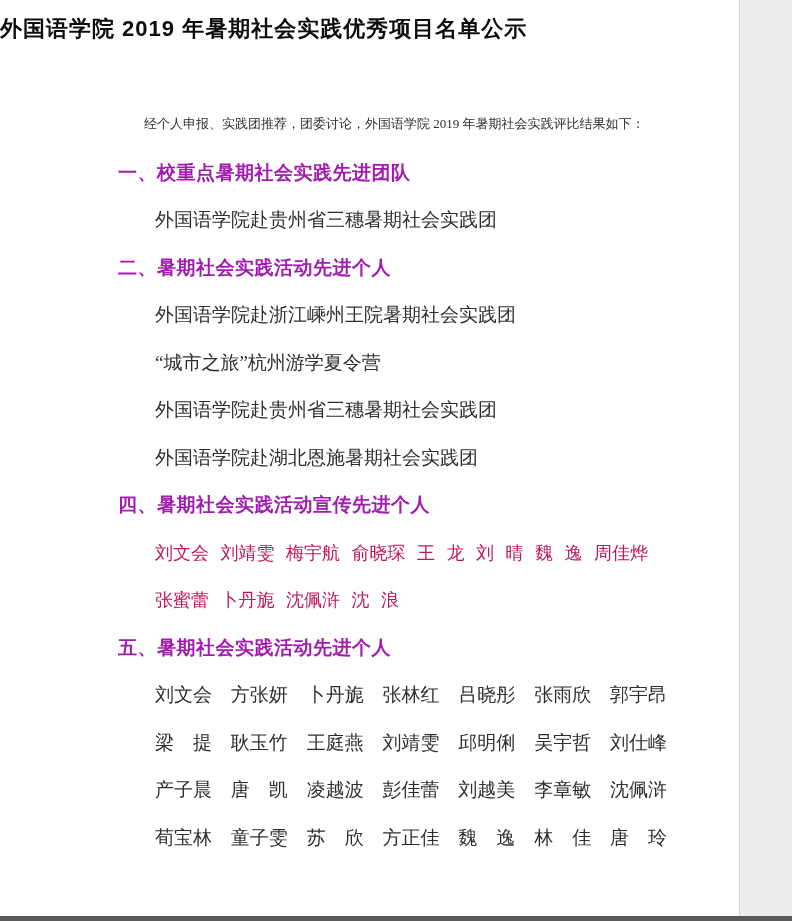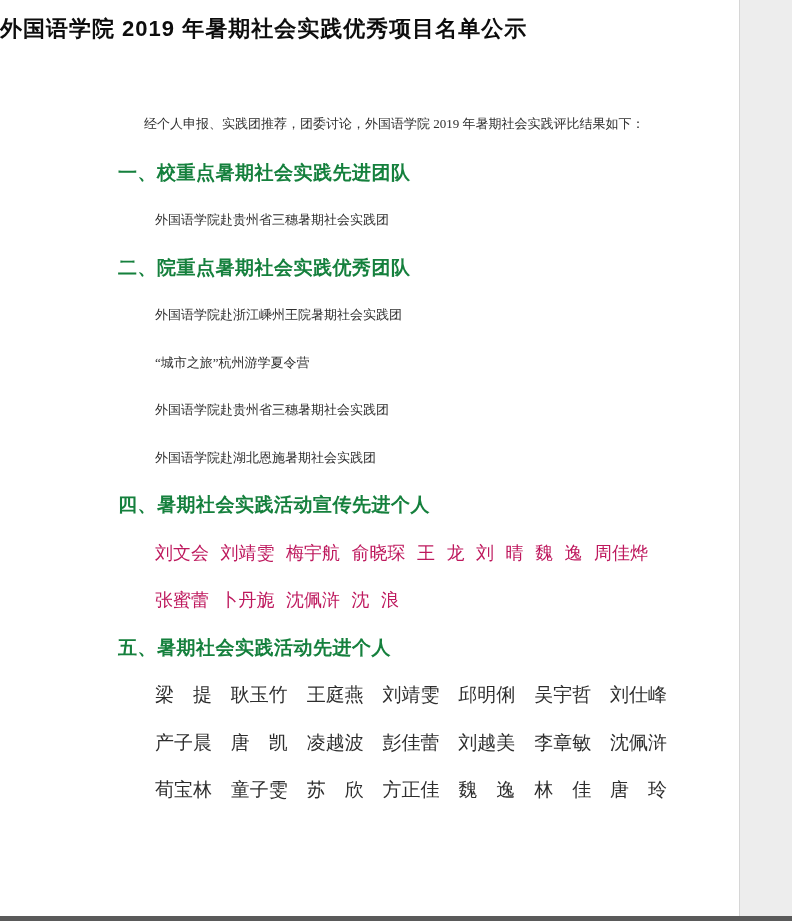--- a/index.html
+++ b/index.html
@@ -35,26 +35,26 @@
     text-indent: 2em;
     color: #2e2e2e;
     text-align: justify;
   }
   .section-heading {
     margin-top: 21.5px;
     font-family: "Liberation Sans", "DejaVu Sans", sans-serif;
     font-weight: 700;
     font-size: 19px;
     line-height: 26px;
-    color: #15803d;
+    color: #a21caf;
     letter-spacing: 0.5px;
   }
   .section-item {
     margin: 21.5px 0 0 37px;
-    font-size: 13px;
+    font-size: 19px;
     line-height: 26px;
     color: #2e2e2e;
   }
   .name-line {
     margin: 21.5px 0 0 37px;
     font-size: 18px;
     line-height: 26px;
     color: #be185d;
     word-spacing: 7px;
     white-space: nowrap;
@@ -92,33 +92,42 @@
 
   <div class="doc-title">外国语学院 2019 年暑期社会实践优秀项目名单公示</div>
 
   <div class="content">
 
     <p class="intro">经个人申报、实践团推荐，团委讨论，外国语学院 2019 年暑期社会实践评比结果如下：</p>
 
     <div class="section-heading">一、校重点暑期社会实践先进团队</div>
     <div class="section-item">外国语学院赴贵州省三穗暑期社会实践团</div>
 
-    <div class="section-heading">二、院重点暑期社会实践优秀团队</div>
+    <div class="section-heading">二、暑期社会实践活动先进个人</div>
     <div class="section-item">外国语学院赴浙江嵊州王院暑期社会实践团</div>
     <div class="section-item">“城市之旅”杭州游学夏令营</div>
 
     <div class="section-item">外国语学院赴贵州省三穗暑期社会实践团</div>
     <div class="section-item">外国语学院赴湖北恩施暑期社会实践团</div>
 
     <div class="section-heading">四、暑期社会实践活动宣传先进个人</div>
     <div class="name-line">刘文会 刘靖雯 梅宇航 俞晓琛 王 龙 刘 晴 魏 逸 周佳烨</div>
     <div class="name-line">张蜜蕾 卜丹旎 沈佩浒 沈 浪</div>
 
     <div class="section-heading">五、暑期社会实践活动先进个人</div>
 
+    <div class="name-grid-row">
+      <span>刘文会</span>
+      <span>方张妍</span>
+      <span>卜丹旎</span>
+      <span>张林红</span>
+      <span>吕晓彤</span>
+      <span>张雨欣</span>
+      <span>郭宇昂</span>
+    </div>
 
     <div class="name-grid-row">
       <span>梁　提</span>
       <span>耿玉竹</span>
       <span>王庭燕</span>
       <span>刘靖雯</span>
       <span>邱明俐</span>
       <span>吴宇哲</span>
       <span>刘仕峰</span>
     </div>

